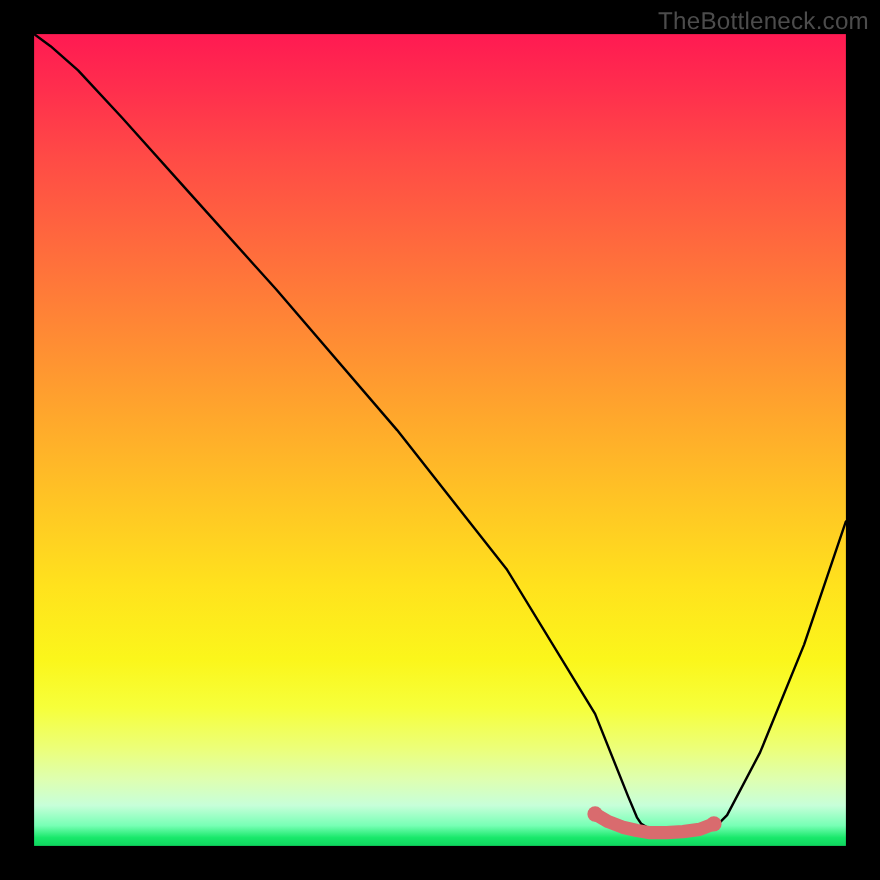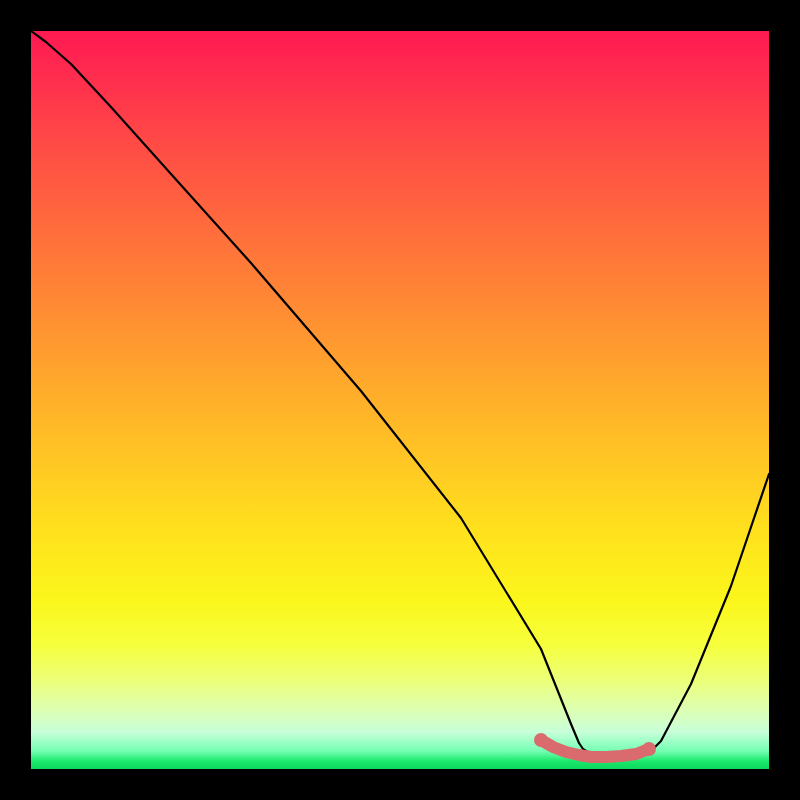--- a/index.html
+++ b/index.html
@@ -64,20 +64,21 @@
     position: absolute;
     inset: 0;
     width: 100%;
     height: 100%;
   }
 </style>
 </head>
 <body>
 
 <div class="frame">
+  <div class="watermark">TheBottleneck.com</div>
 
   <div class="plot-area">
     <div class="gradient"></div>
     <svg class="overlay" viewBox="0 0 738 738" preserveAspectRatio="none">
       <path id="curve-path" fill="none" stroke="#000" stroke-width="2.2" stroke-linecap="round" stroke-linejoin="round" d="M0.0 0.0 L15.0 11.0 L40.0 33.0 L80.0 76.0 L140.0 143.0 L220.0 232.0 L330.0 360.0 L430.0 487.0 L510.0 618.0 L540.0 693.0 L548.0 712.0 L552.0 718.0 L560.0 723.0 L575.0 726.0 L600.0 726.0 L618.0 722.0 L630.0 710.0 L660.0 653.0 L700.0 555.0 L738.0 443.0"></path>
       <path id="highlight-path" fill="none" stroke="#d96b6e" stroke-width="12" stroke-linecap="round" stroke-linejoin="round" d="M510.0 709.0 L522.0 716.0 L535.0 721.0 L548.0 724.0 L560.0 726.0 L575.0 726.0 L590.0 725.0 L605.0 723.0 L618.0 718.0"></path>
       <circle id="hl-start" r="7" fill="#d96b6e" cx="510" cy="709"></circle>
       <circle id="hl-end" r="7" fill="#d96b6e" cx="618" cy="718"></circle>
     </svg>
   </div>

